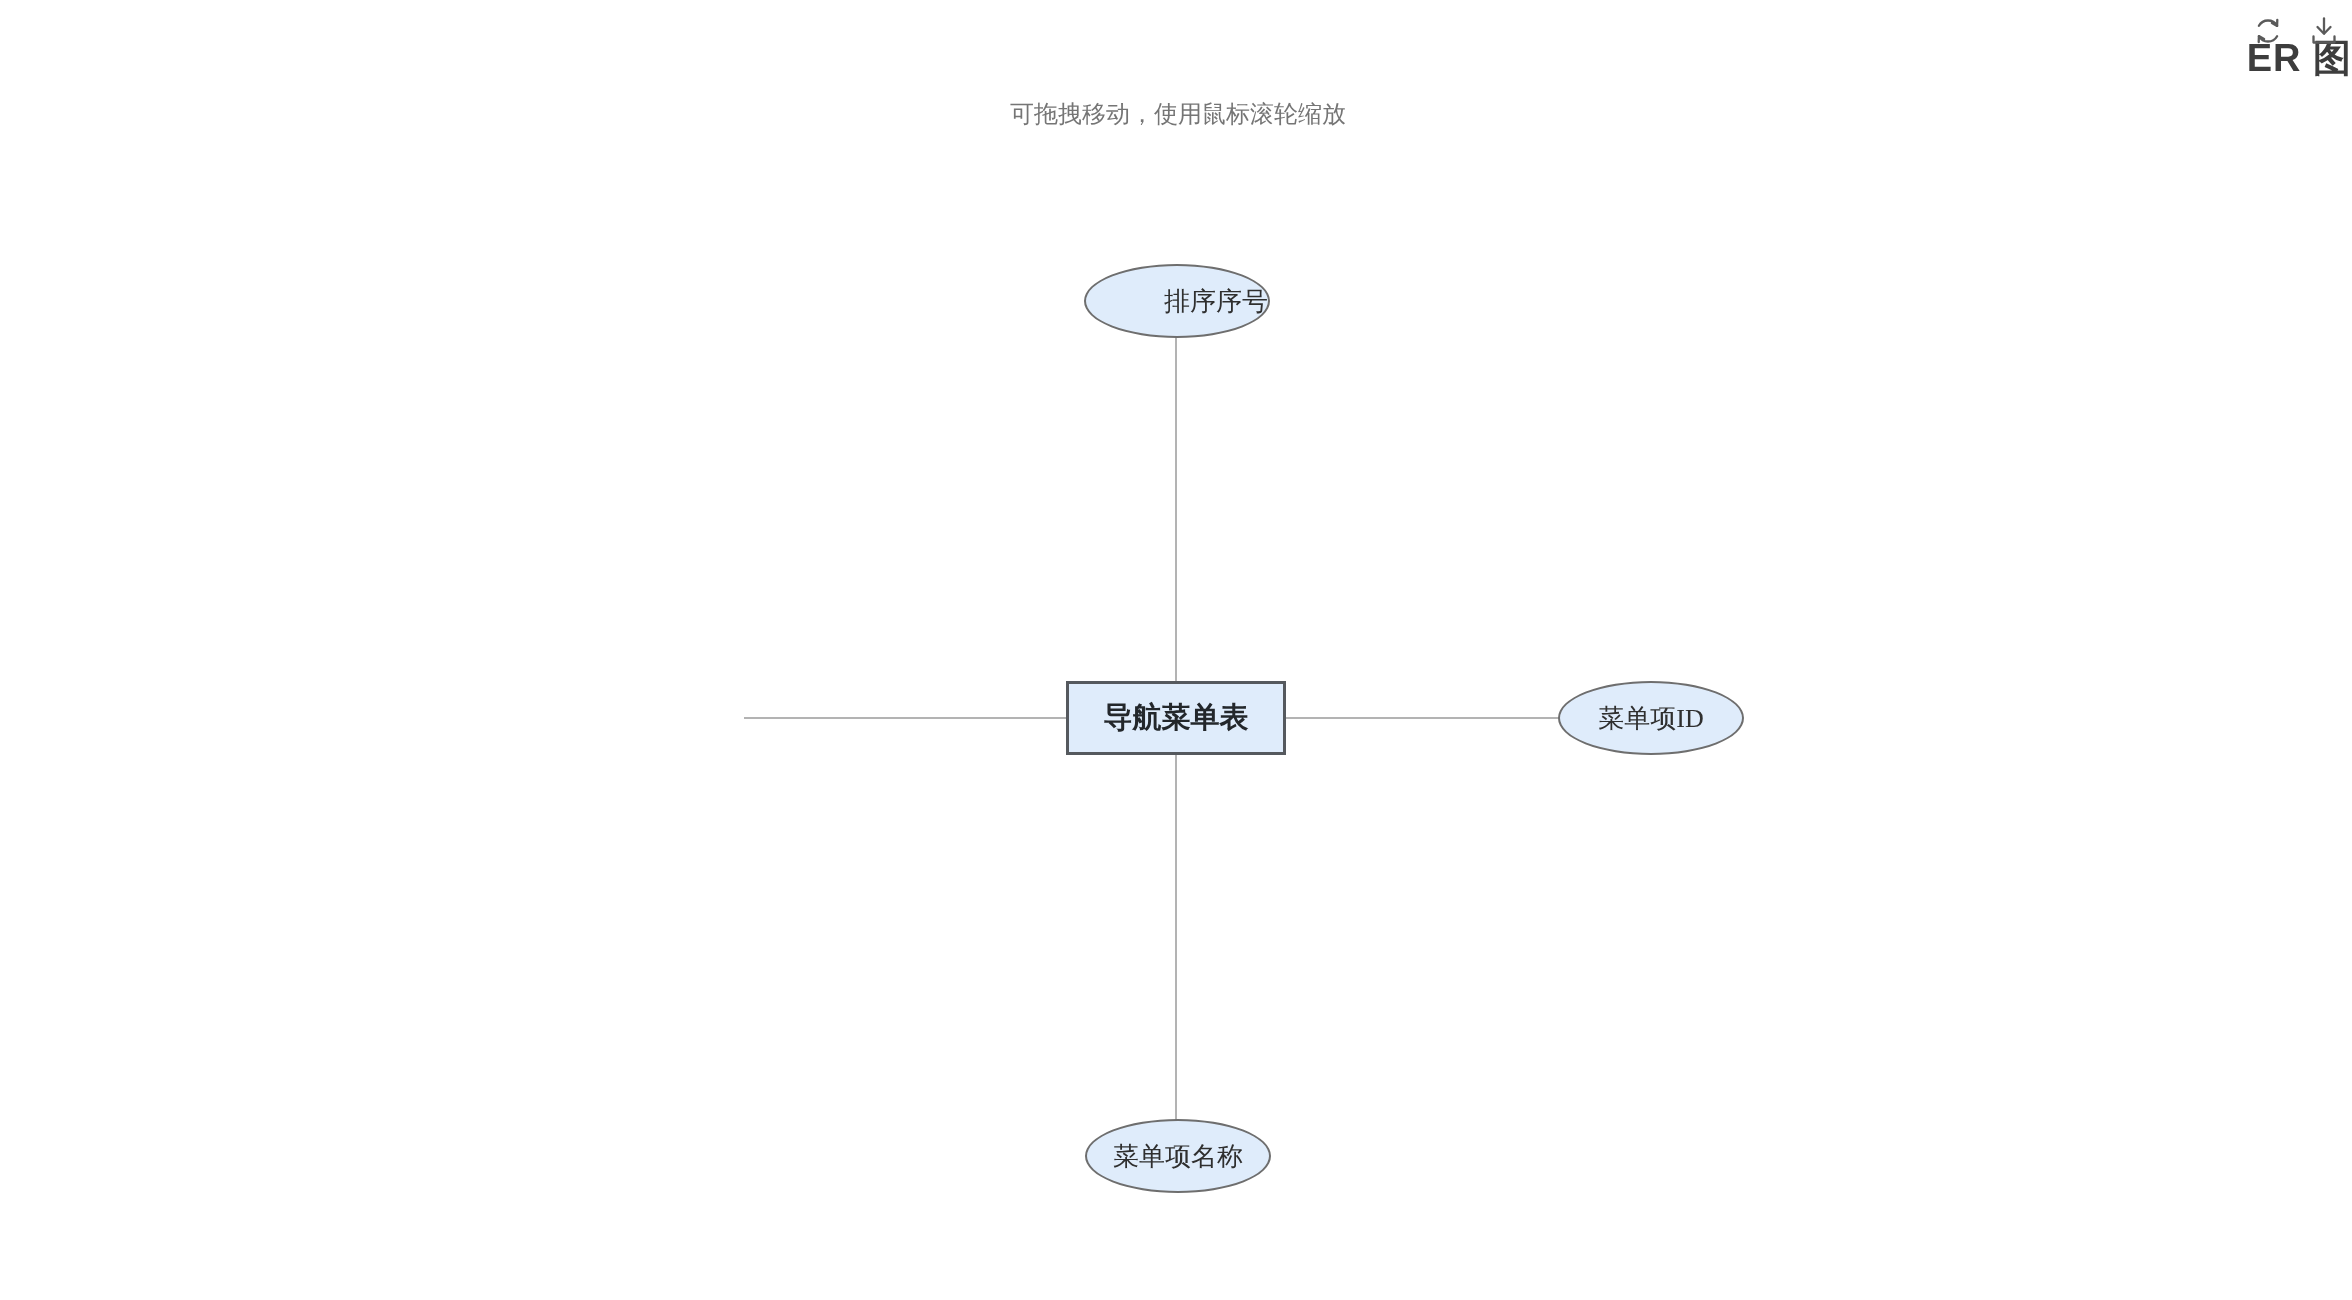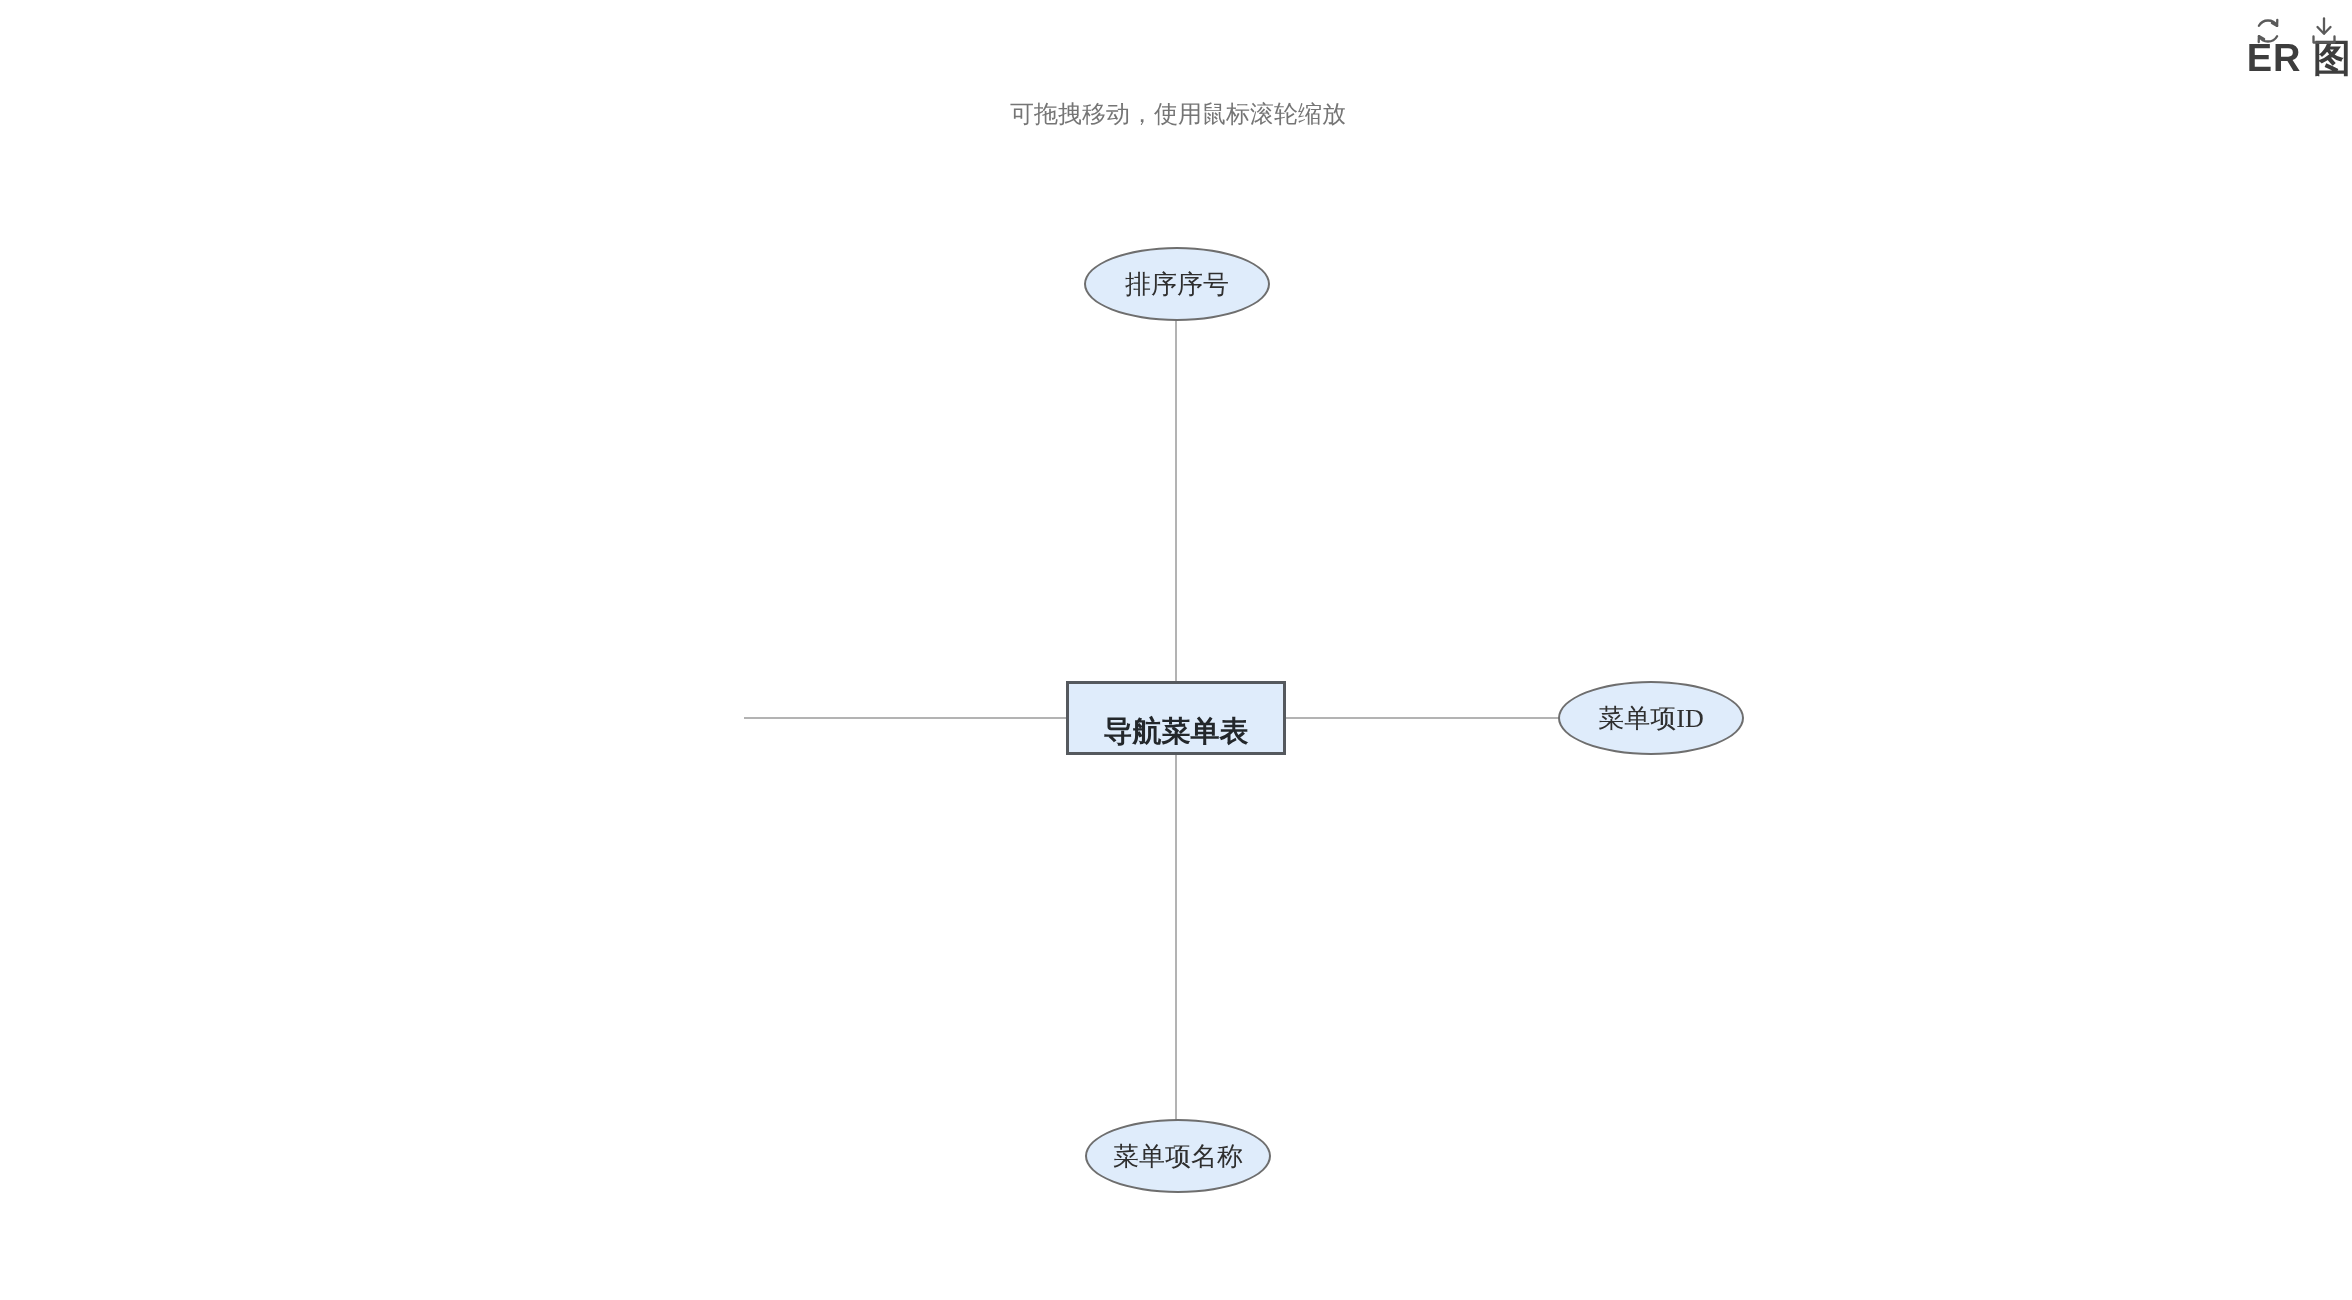--- a/index.html
+++ b/index.html
@@ -88,21 +88,21 @@
   .line-left{   left:744px;  top:717px;  width:432px;  }
   .line-right{  left:1176px; top:717px;  width:434px;  }
 
   .entity-node{
     position:absolute;
     left:1066px; top:681px;
     width:220px; height:74px;
     background:var(--node-fill);
     border:3px solid var(--entity-border);
     display:flex;
-    align-items:flex-end;
+    align-items:center;
     justify-content:center;
     cursor:grab;
   }
   .entity-label{
     font-size:29px;
     font-weight:bold;
     color:#23272b;
     white-space:nowrap;
   }
   .attr-node{
@@ -114,21 +114,21 @@
     display:flex;
     align-items:center;
     justify-content:center;
     cursor:grab;
   }
   .attr-label{
     font-size:26px;
     color:#2f2f2f;
     white-space:nowrap;
   }
-  .attr-top{    left:1084px; top:247px;  }
+  .attr-top{    left:1084px; top:264px;justify-content:flex-end;  }
   .attr-left{   left:651px;  top:681px;  }
   .attr-right{  left:1558px; top:681px;font-family:Liberation Serif, serif;  }
   .attr-bottom{ left:1085px; top:1119px; }
 </style>
 </head>
 <body>
 
 <div class="page">
 
   <h1 class="page-title">ER 图</h1>

